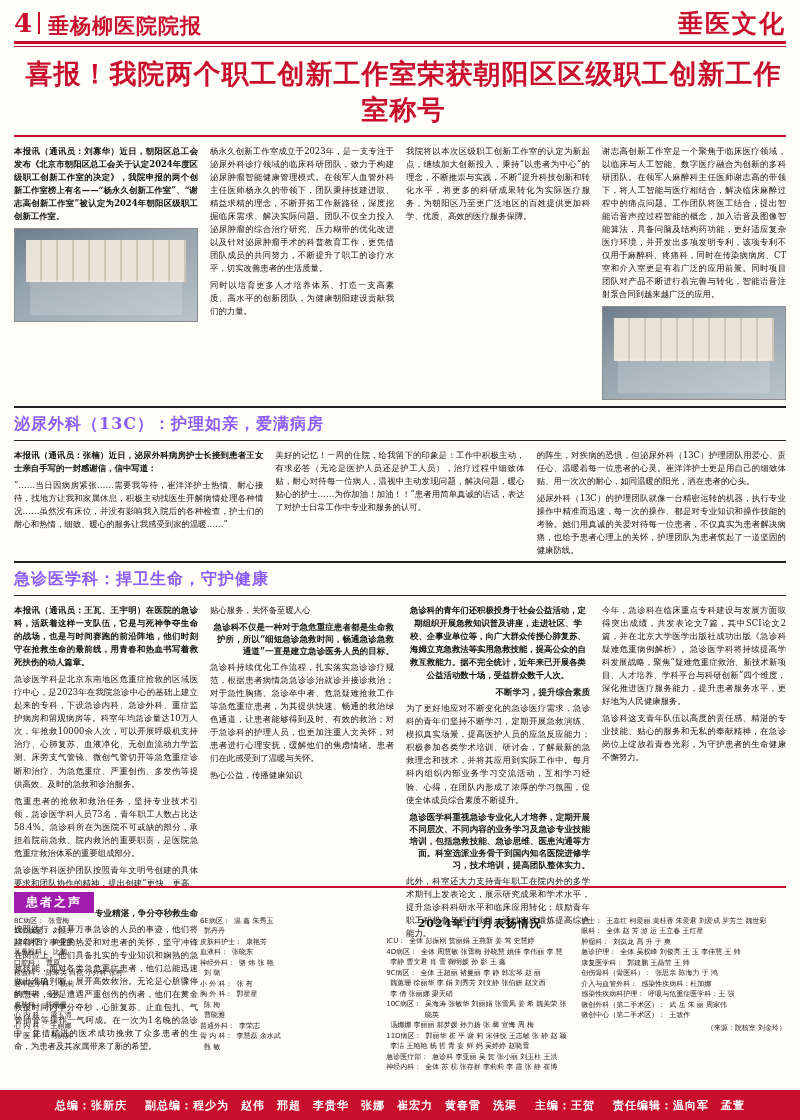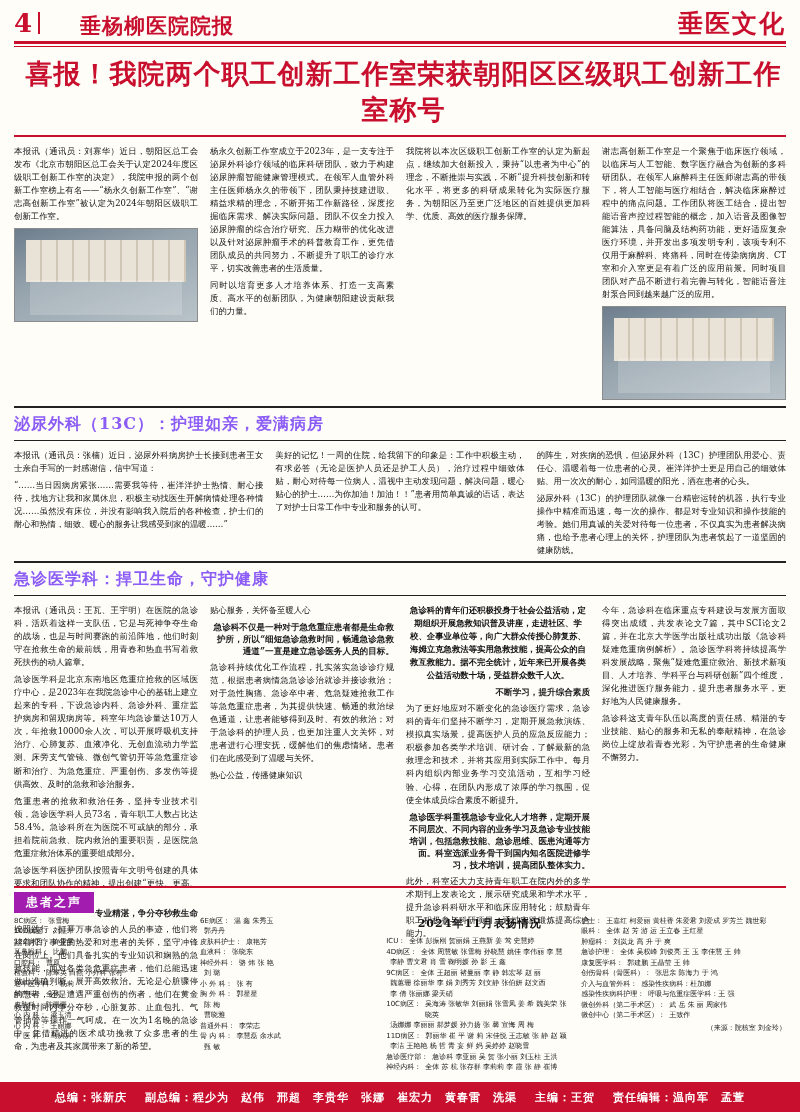--- a/index.html
+++ b/index.html
@@ -8,21 +8,21 @@
     font-family:"DejaVu Sans","Liberation Sans",sans-serif;
     color:#1a1a1a;overflow:hidden;
   }
   .page{width:800px;height:1120px;position:relative;padding:0 14px;box-sizing:border-box;}
 
   
   .masthead{display:flex;align-items:flex-end;justify-content:space-between;padding-top:10px;}
   .mast-left{display:flex;align-items:flex-end;gap:6px;}
   .page-num{font-family:"DejaVu Serif","Liberation Serif",serif;font-size:26px;font-weight:700;color:#c8102e;line-height:1;}
   .mast-sep{width:2px;height:22px;background:#c8102e;margin:0 2px 2px 0;}
-  .paper-name{font-family:"DejaVu Serif","Liberation Serif",serif;font-size:21px;font-weight:700;color:#c8102e;letter-spacing:1px;line-height:1;margin-left:32px;}
+  .paper-name{font-family:"DejaVu Serif","Liberation Serif",serif;font-size:21px;font-weight:700;color:#c8102e;letter-spacing:1px;line-height:1;}
   .mast-right{font-family:"DejaVu Serif","Liberation Serif",serif;font-size:25px;font-weight:700;color:#c8102e;letter-spacing:2px;line-height:1;}
   .mast-rule{height:3px;background:#c8102e;margin-top:5px;}
   .mast-rule2{height:1px;background:#c8102e;margin-top:2px;}
 
   
   .headline{
     text-align:center;font-family:"DejaVu Serif","Liberation Serif",serif;
     font-size:27px;font-weight:700;color:#c8102e;letter-spacing:1px;
     padding:9px 0 7px 0;
     margin-left:7px;
@@ -30,21 +30,21 @@
   .hl-rule{height:2px;background:#c8102e;}
 
   
   .cols{display:flex;gap:12px;margin-top:8px;}
   .col{flex:1;}
   p.body{
     font-size:8.4px;line-height:1.55;text-align:justify;margin:0 0 4px 0;
     font-family:"DejaVu Serif","Liberation Serif",serif;color:#111;
     text-justify:inter-ideograph;
   }
-  .lead{font-weight:400;}
+  .lead{font-weight:700;}
   .photo{
     background:linear-gradient(160deg,#6d7d8c 0%,#95a3ad 40%,#b9c3c9 100%);
     border:1px solid #8c8c8c;position:relative;overflow:hidden;
   }
   .photo.ph1{height:92px;margin:5px 0 6px 0;}
   .photo:after{
     content:"";position:absolute;left:8%;top:55%;width:84%;height:38%;
     background:rgba(255,255,255,.18);
   }
 
@@ -75,21 +75,21 @@
     text-align:center;font-family:"DejaVu Serif","Liberation Serif",serif;
     font-size:11px;font-weight:700;color:#111;margin:0 0 4px 0;letter-spacing:1px;
   }
   .kv{display:flex;gap:4px;justify-content:space-between;}
   .kv .k{white-space:nowrap;}
   .kv .v{flex:1;}
   .src{text-align:right;font-size:7px;margin-top:2px;}
 
   
   .footer{
-    position:absolute;left:0;right:0;bottom:8px;height:30px;
+    position:absolute;left:0;right:0;bottom:0;height:30px;
     background:#c8102e;color:#fff;display:flex;align-items:center;
     justify-content:center;gap:18px;font-size:11px;font-weight:700;
     font-family:"DejaVu Serif","Liberation Serif",serif;letter-spacing:1px;
   }
   .wall{position:absolute;left:6%;top:12%;width:88%;height:46%;
         background:repeating-linear-gradient(90deg,#e9e2d6 0 14px,#cfc6b6 14px 16px);}
 </style>
 </head>
 <body>
 

